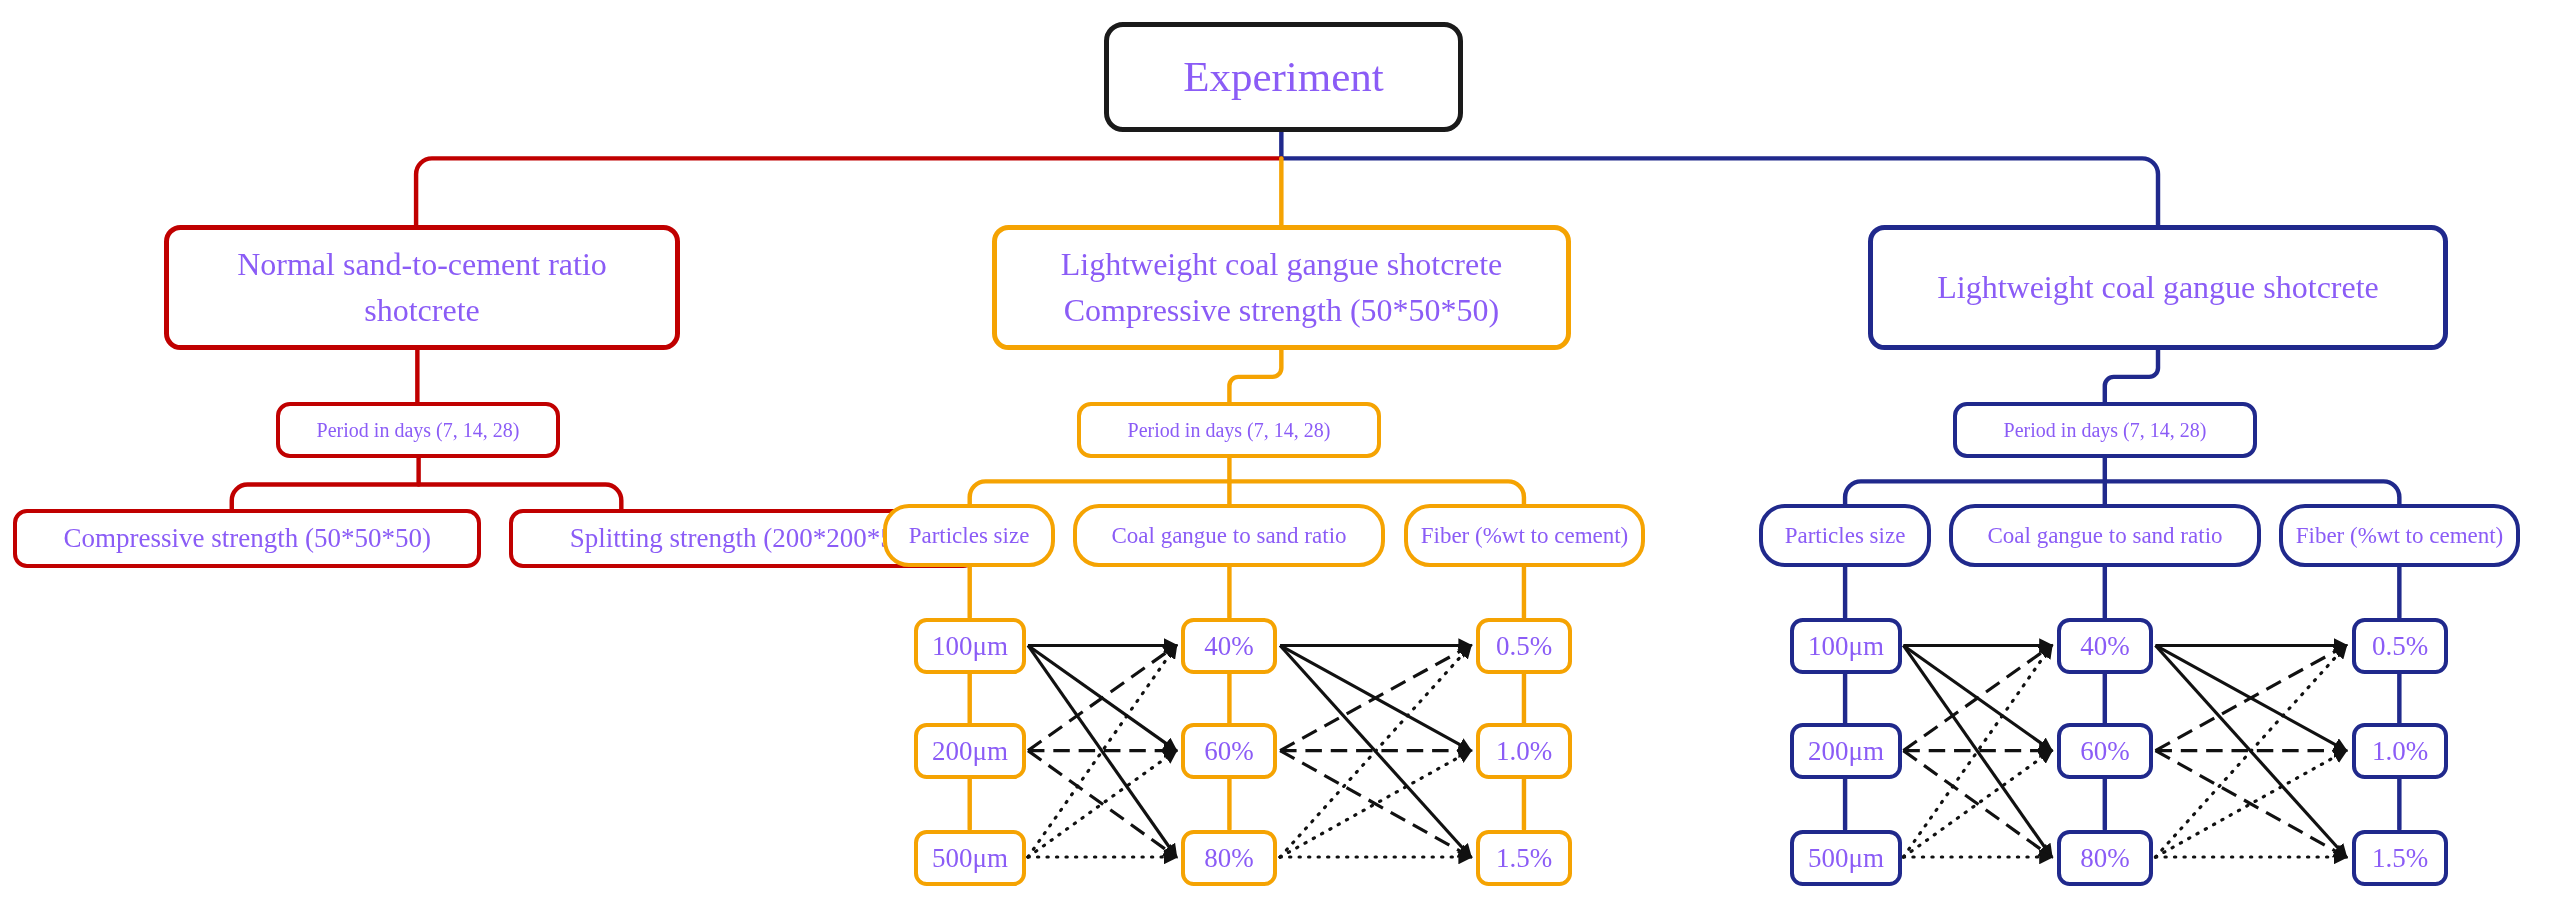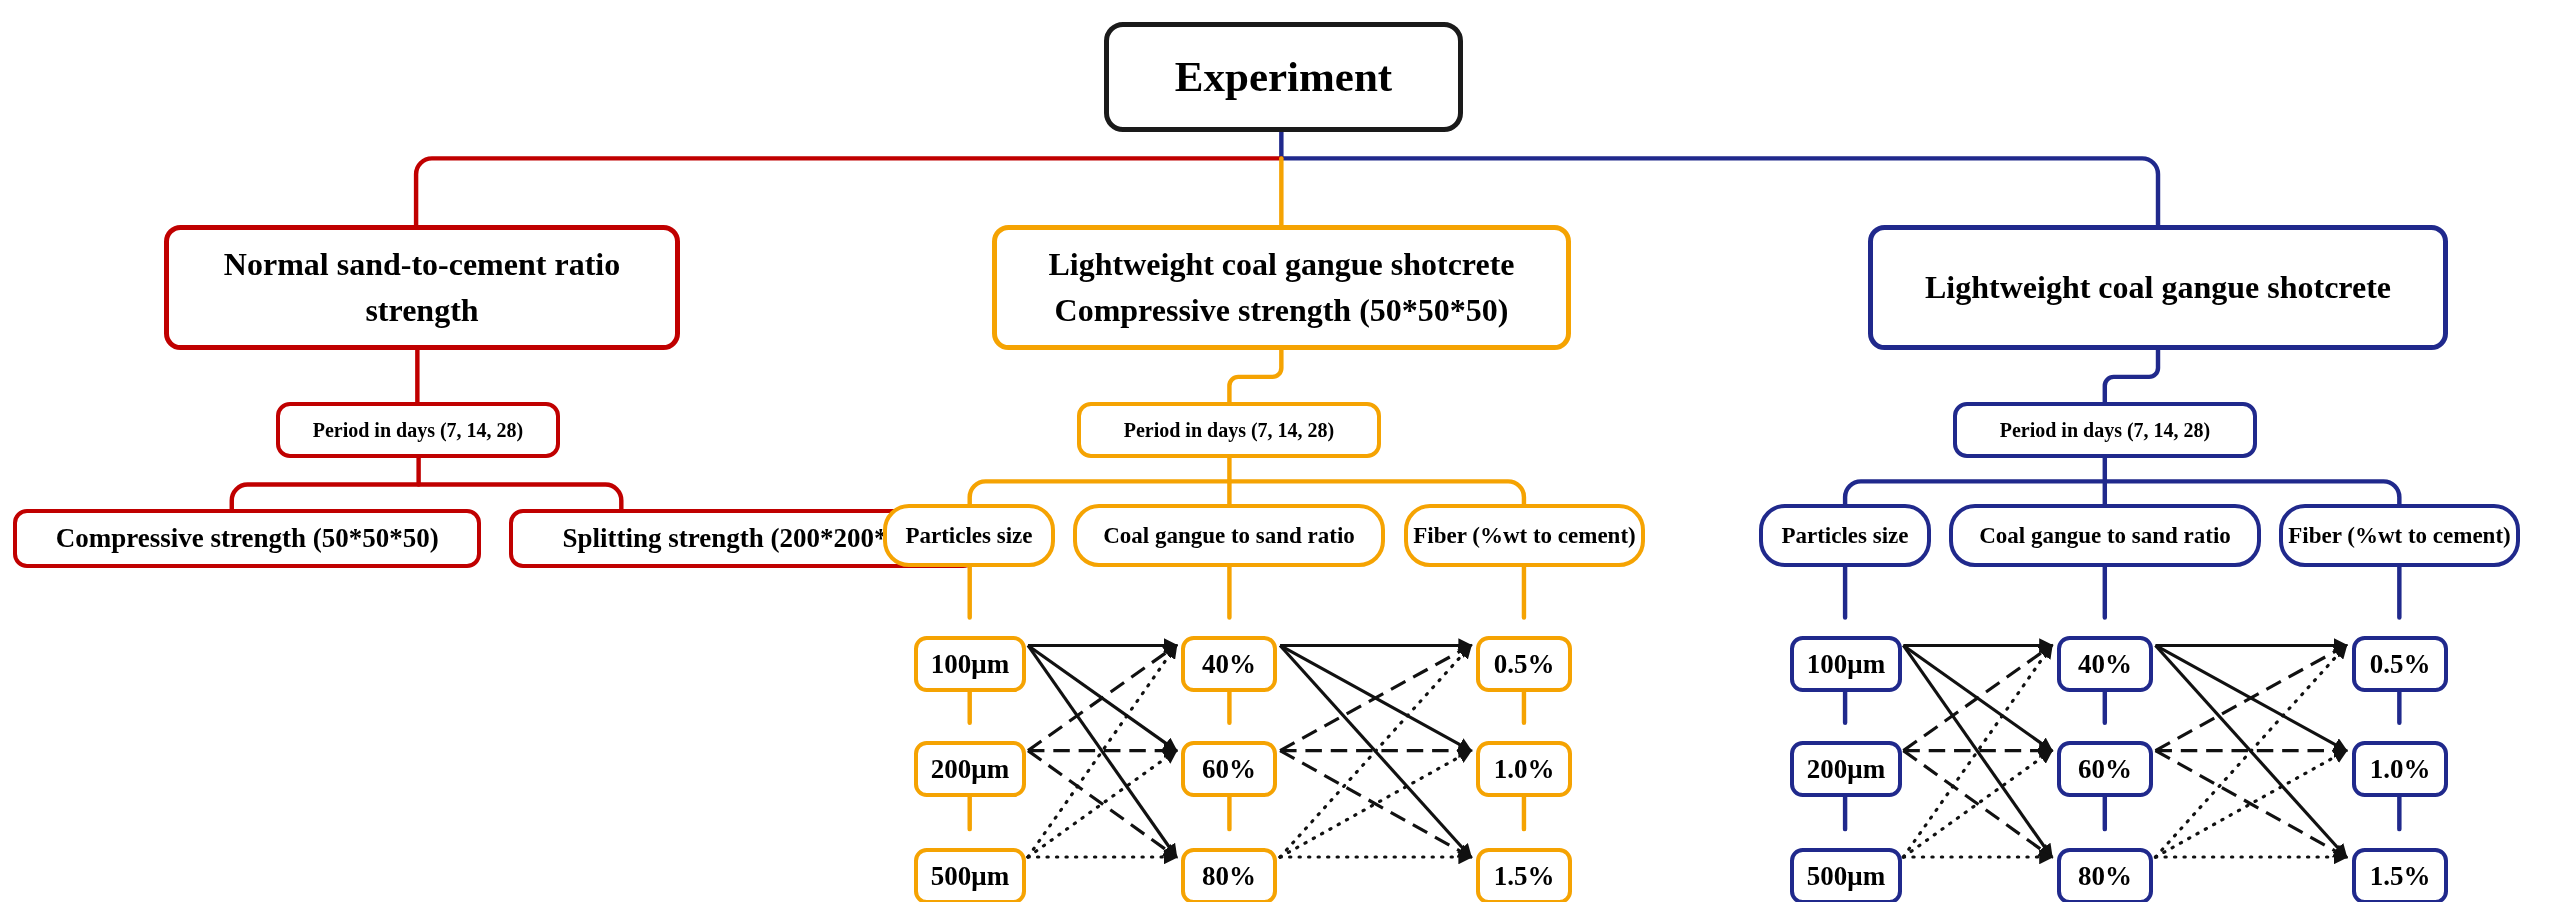--- a/index.html
+++ b/index.html
@@ -12,33 +12,33 @@
   }
   svg.wires{position:absolute;left:0;top:0;z-index:1;}
   svg.wires path.tree{fill:none;stroke-width:7;stroke-linecap:round;stroke-linejoin:round;}
   svg.wires line{stroke:#111111;stroke-width:5;}
   svg.wires line.dash{stroke-dasharray:26 14;}
   svg.wires line.dot{stroke-dasharray:2 13;stroke-linecap:round;}
   .box{
     position:absolute;z-index:2;
     display:flex;flex-direction:column;align-items:center;justify-content:center;
     background:#ffffff;box-sizing:border-box;
-    text-align:center;font-weight:bold;color:#000000;
+    text-align:center;font-weight:normal;color:#8b5cf6;
     white-space:nowrap;
   }
   .box span{display:block;}
   .root-box{border:5.7px solid #1a1a1a;border-radius:19px;font-size:43px;}
   .red    {border:5px solid #C00000;}
   .orange {border:5px solid #F5A302;}
   .blue   {border:5px solid #20298C;}
   .main-box  {border-radius:16.5px;font-size:32px;line-height:1.42;}
   .period-box{border-width:4.4px;border-radius:14px;font-size:20px;}
   .leaf-box  {border-width:4.4px;border-radius:14px;font-size:27px;}
   .factor-box{border-width:4.4px;border-radius:26px;font-size:23px;}
-  .val-box   {border-width:4.4px;border-radius:12.7px;font-size:27px;margin-top:18px;}
+  .val-box   {border-width:4.4px;border-radius:12.7px;font-size:27px;}
 </style>
 </head>
 <body>
 
 <div class="stage">
 
   <svg class="wires" width="2576" height="902" viewBox="0 0 4065 1424">
     <defs>
       <marker id="arw" viewBox="0 0 10 10" refX="8.5" refY="5" markerWidth="4.6" markerHeight="4.6" orient="auto-start-reverse">
         <path d="M0,0 L10,5 L0,10 z" fill="#111111"></path>
@@ -123,21 +123,21 @@
       <line x1="3402" y1="1353" x2="3703" y2="1353" class="dot" marker-end="url(#arw)"></line>
     </g>
   </svg>
 
   <div class="box root-box" style="left:1104px;top:21.5px;width:359px;height:110px;">
     <span>Experiment</span>
   </div>
 
   <div class="box red main-box" style="left:164px;top:225px;width:516px;height:125px;">
     <span>Normal sand-to-cement ratio</span>
-    <span>strength</span>
+    <span>shotcrete</span>
   </div>
   <div class="box red period-box" style="left:276px;top:402px;width:284px;height:56px;">
     <span>Period in days (7, 14, 28)</span>
   </div>
   <div class="box red leaf-box" style="left:13.3px;top:509px;width:468px;height:59px;">
     <span>Compressive strength (50*50*50)</span>
   </div>
   <div class="box red leaf-box" style="left:509px;top:509px;width:468px;height:59px;">
     <span>Splitting strength (200*200*50)</span>
   </div>

